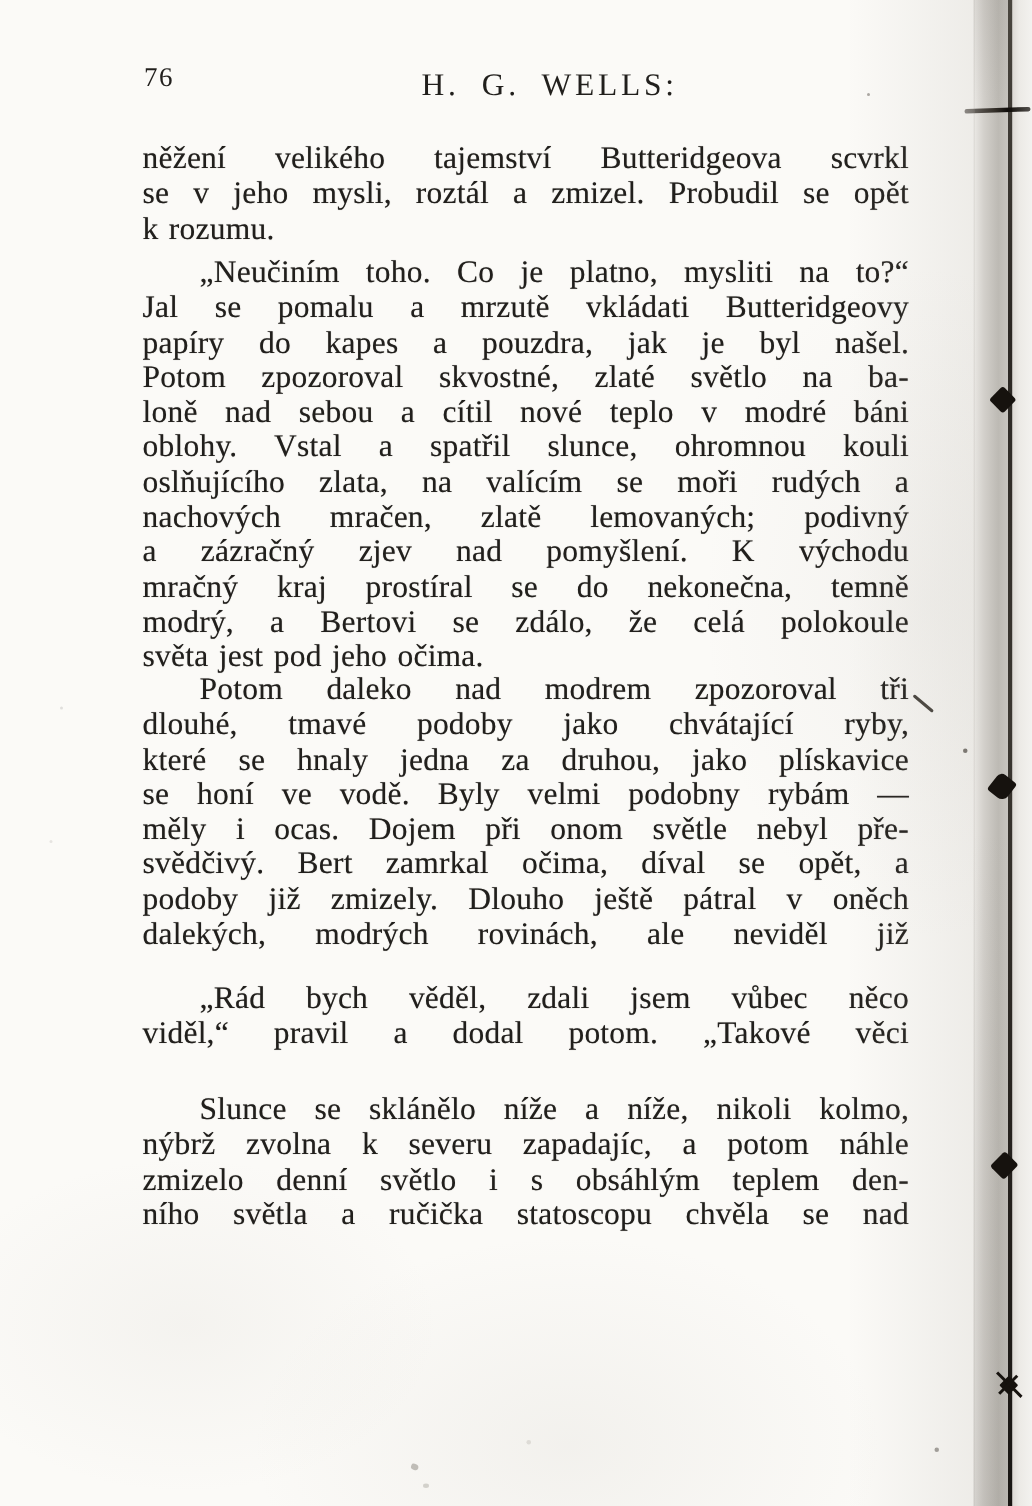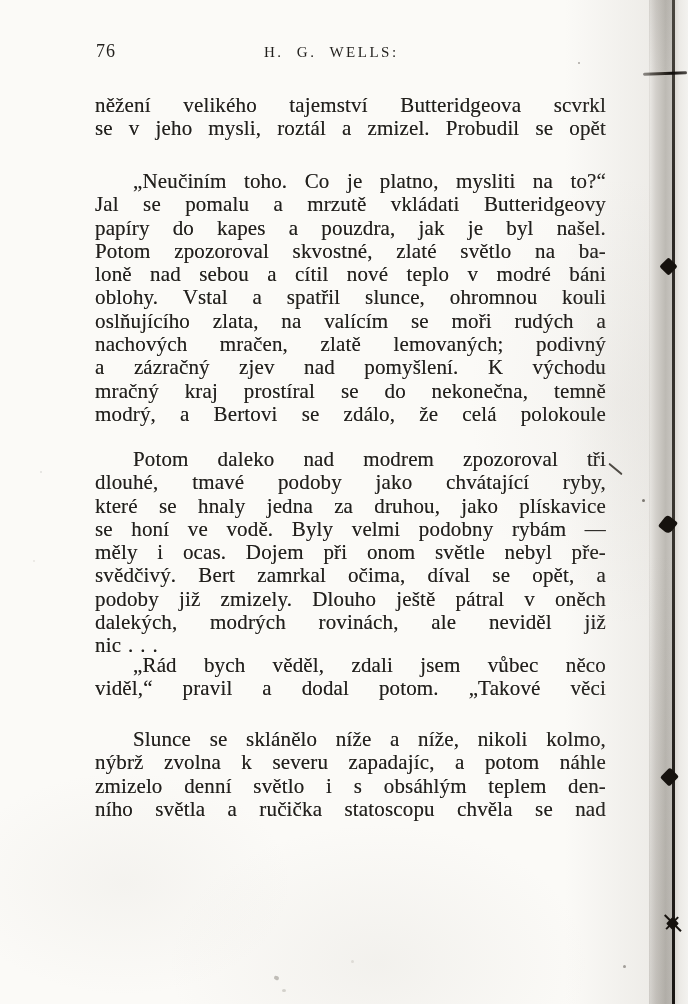--- a/index.html
+++ b/index.html
@@ -25,21 +25,21 @@
   }
   
   .page::after{
     content:"";position:absolute;top:0;left:565px;width:85px;height:1004px;
     background:linear-gradient(90deg, rgba(168,163,155,0) 0%, rgba(168,163,155,0.16) 100%);
     pointer-events:none;
   }
 
   
   .pagenum{position:absolute;left:96px;top:41px;font-size:18px;letter-spacing:1px;}
-  .runtitle{position:absolute;left:264px;top:44px;font-size:15px;letter-spacing:2.5px;word-spacing:7px;}
+  .runtitle{position:absolute;left:281px;top:44px;font-size:21px;letter-spacing:2.5px;word-spacing:7px;}
 
   
   .textblock{position:absolute;left:0;top:0;width:688px;height:1004px;}
   .para{position:absolute;left:95px;width:511px;}
   .line{
     height:23.3px;line-height:23.3px;font-size:21px;white-space:nowrap;
     letter-spacing:0.15px;word-spacing:1.5px;
     text-shadow:0 0 0.5px rgba(33,31,28,0.55);
   }
   .line.j{text-align:justify;white-space:normal;}
@@ -95,44 +95,45 @@
 
   <div>
     <span class="pagenum">76</span>
     <span class="runtitle">H. G. WELLS:</span>
   </div>
 
   <div class="textblock">
       <div class="para" style="top: 94px;">
         <div class="line j">něžení velikého tajemství Butteridgeova scvrkl</div>
         <div class="line j">se v jeho mysli, roztál a zmizel. Probudil se opět</div>
+        <div class="line">k rozumu.</div>
       </div>
       <div class="para" style="top: 170px;">
         <div class="line j ind">„Neučiním toho. Co je platno, mysliti na to?“</div>
         <div class="line j">Jal se pomalu a mrzutě vkládati Butteridgeovy</div>
         <div class="line j">papíry do kapes a pouzdra, jak je byl našel.</div>
         <div class="line j">Potom zpozoroval skvostné, zlaté světlo na ba-</div>
         <div class="line j">loně nad sebou a cítil nové teplo v modré báni</div>
         <div class="line j">oblohy. Vstal a spatřil slunce, ohromnou kouli</div>
         <div class="line j">oslňujícího zlata, na valícím se moři rudých a</div>
         <div class="line j">nachových mračen, zlatě lemovaných; podivný</div>
         <div class="line j">a zázračný zjev nad pomyšlení. K východu</div>
         <div class="line j">mračný kraj prostíral se do nekonečna, temně</div>
         <div class="line j">modrý, a Bertovi se zdálo, že celá polokoule</div>
+        <div class="line">světa jest pod jeho očima.</div>
       </div>
       <div class="para" style="top: 448px;">
         <div class="line j ind">Potom daleko nad modrem zpozoroval tři</div>
         <div class="line j">dlouhé, tmavé podoby jako chvátající ryby,</div>
         <div class="line j">které se hnaly jedna za druhou, jako plískavice</div>
         <div class="line j">se honí ve vodě. Byly velmi podobny rybám —</div>
         <div class="line j">měly i ocas. Dojem při onom světle nebyl pře-</div>
         <div class="line j">svědčivý. Bert zamrkal očima, díval se opět, a</div>
         <div class="line j">podoby již zmizely. Dlouho ještě pátral v oněch</div>
         <div class="line j">dalekých, modrých rovinách, ale neviděl již</div>
-        <div class="line">nic . . .</div>
       </div>
       <div class="para" style="top: 654px;">
         <div class="line j ind">„Rád bych věděl, zdali jsem vůbec něco</div>
         <div class="line j">viděl,“ pravil a dodal potom. „Takové věci</div>
       </div>
       <div class="para" style="top: 728px;">
         <div class="line j ind">Slunce se sklánělo níže a níže, nikoli kolmo,</div>
         <div class="line j">nýbrž zvolna k severu zapadajíc, a potom náhle</div>
         <div class="line j">zmizelo denní světlo i s obsáhlým teplem den-</div>
         <div class="line j">ního světla a ručička statoscopu chvěla se nad</div>

